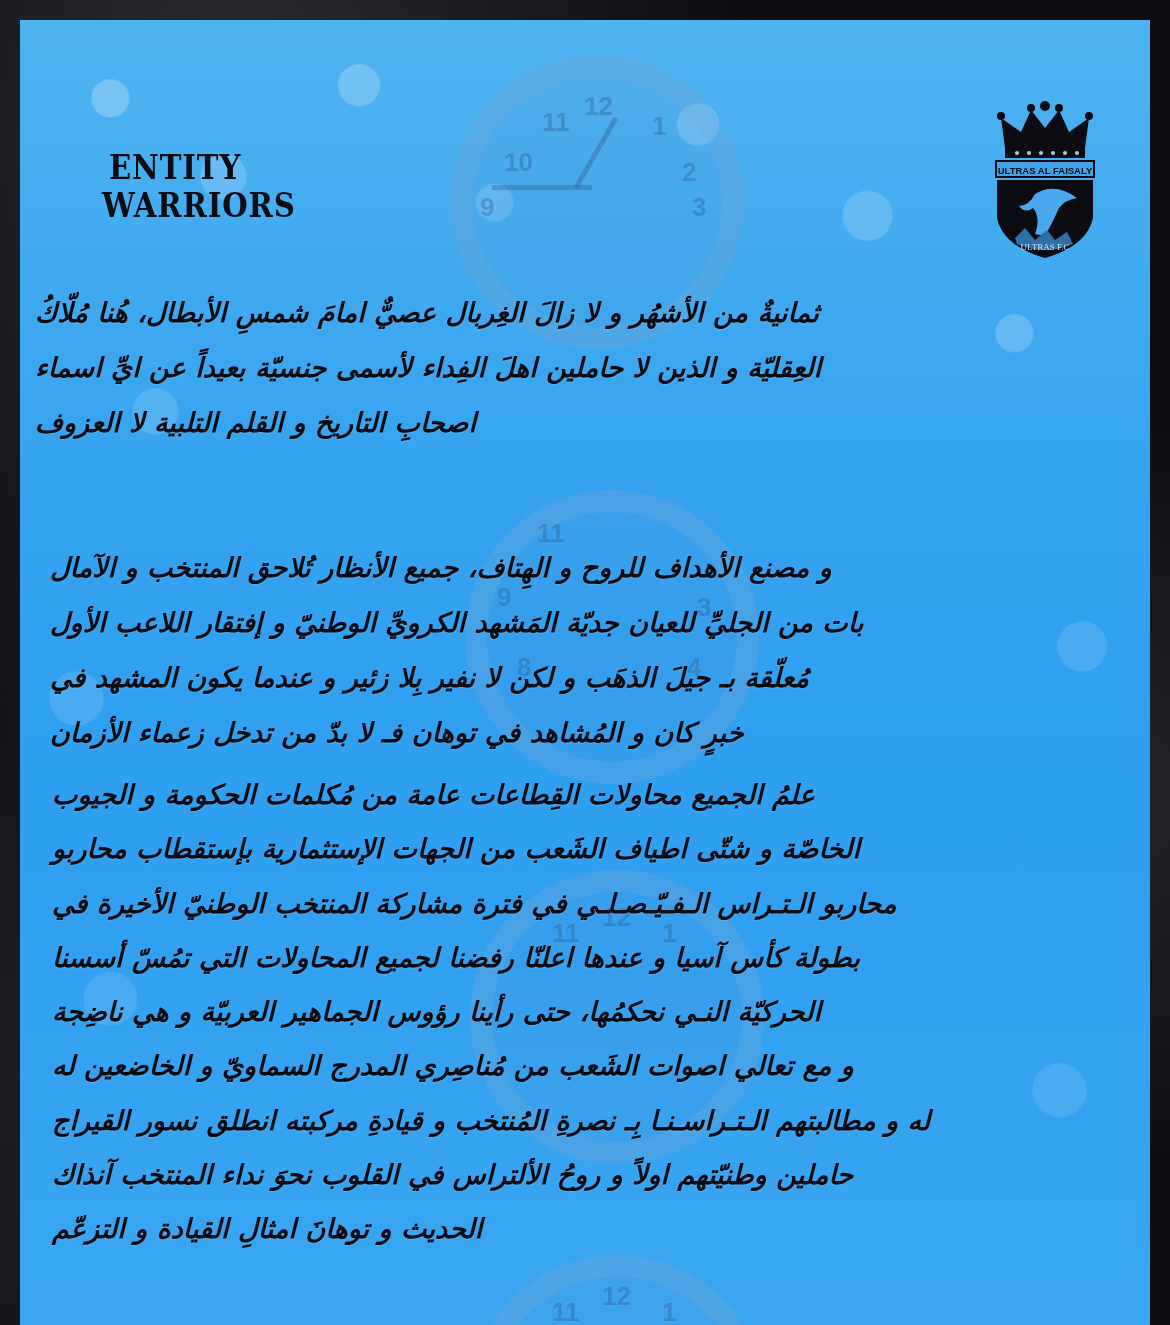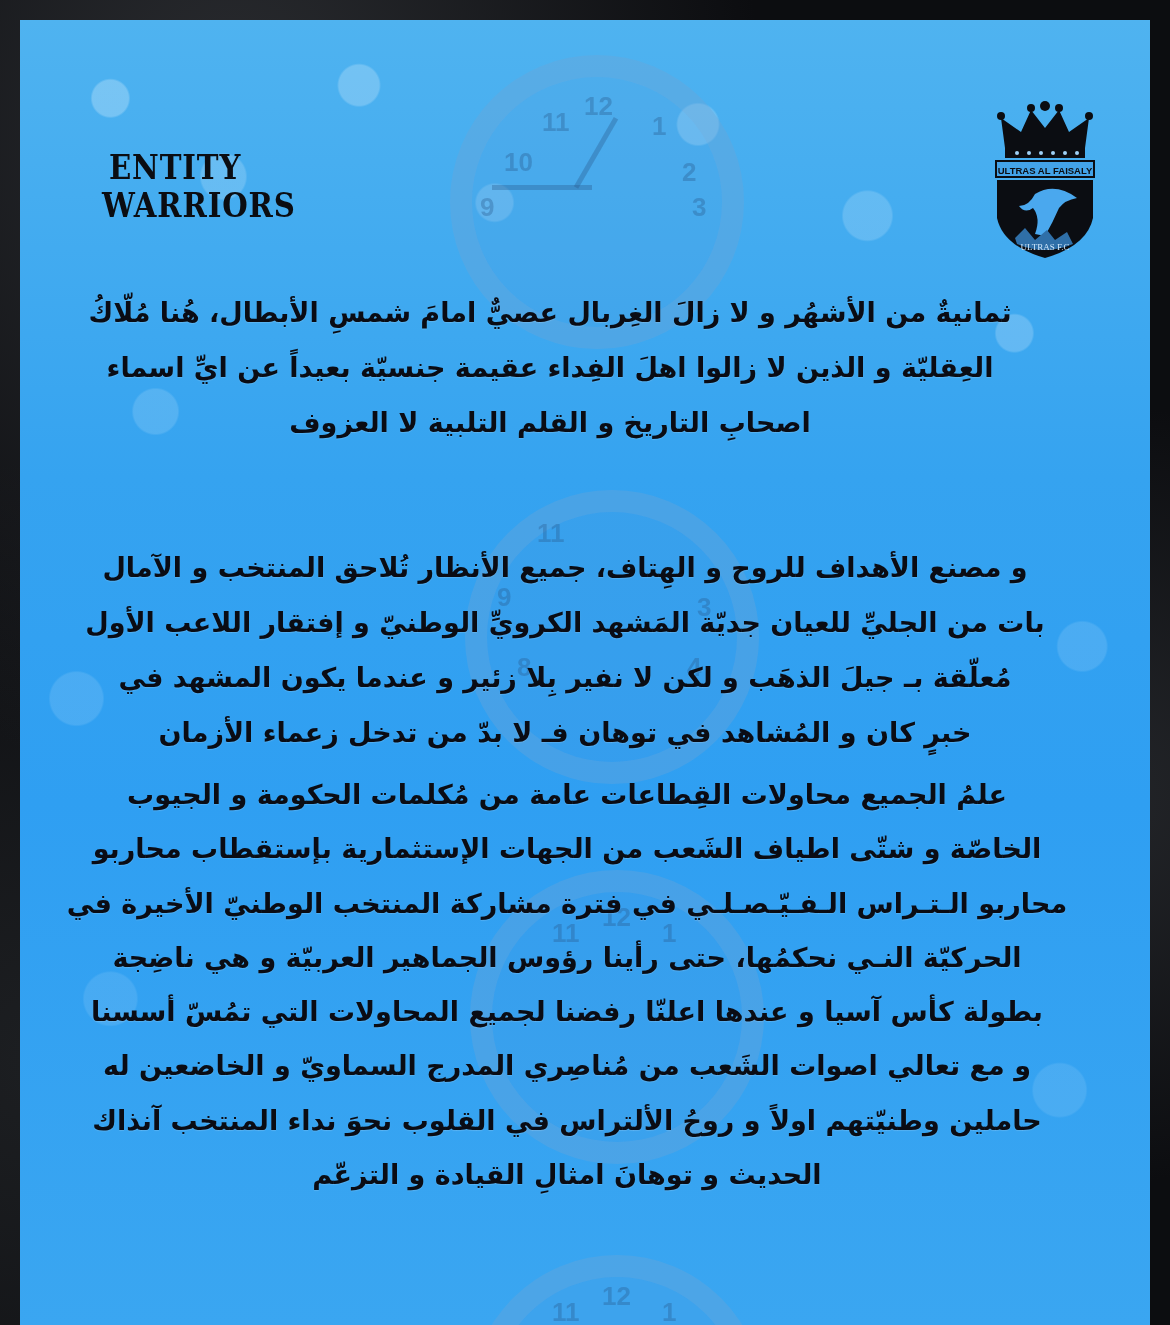--- a/index.html
+++ b/index.html
@@ -54,23 +54,23 @@
     position:absolute; left:0; top:60px; width:100px; height:18px;
     border:2px solid #0b0d12; background:rgba(60,140,220,.3);
     font-family:Liberation Sans, sans-serif; font-weight:bold; font-size:9.5px;
     color:#0b0d12; text-align:center; line-height:18px; box-sizing:border-box;
   }
   .crest-bottom {
     position:absolute; left:50%; transform:translateX(-50%); bottom:8px;
     font-family:"Liberation Serif", serif; font-size:9px; color:#cfe7fb; white-space:nowrap;
   }
   .body-text {
-    position:absolute; right:85px; width:1030px; direction:rtl; text-align:center;
+    position:absolute; right:85px; width:1030px; direction:rtl; text-align:left;
     color:#0a0c14; font-family:"DejaVu Sans", sans-serif; font-weight:bold;
-    font-size:27px; text-shadow:0 1px 1px rgba(255,255,255,.15);
+    font-size:27px; text-shadow:0 1px 1px rgba(255,255,255,.15);font-style:italic;
   }
   .line { height:55px; line-height:55px; white-space:nowrap; }
   .p1 { top:285px; right:85px; }
   .p2 { top:540px; right:70px; }
   .p3 { top:768px; right:68px; }
   .p3 .line { height:54.3px; line-height:54px; }
 </style>
 </head>
 <body>
 
@@ -133,34 +133,35 @@
     <svg width="100" height="82" viewBox="0 0 100 82" style="position:absolute;left:0;top:78px;">
       <path d="M2 2 L98 2 L98 40 Q92 68 50 80 Q8 68 2 40 Z" fill="#0b0d12"></path>
       <path d="M40 16 Q60 4 82 20 Q70 22 64 30 Q58 44 50 58 L40 56 Q46 40 38 30 Q30 36 24 28 Q34 28 40 16 Z" fill="#4aa8ee"></path>
       <path d="M20 60 L30 50 L40 62 L52 52 L60 62 L72 54 L78 66 Q50 78 22 66 Z" fill="#2f6fa8"></path>
     </svg>
     <div class="crest-bottom">ULTRAS F.C</div>
   </div>
 
   <div class="body-text p1" style="top:265px;">
     <div class="line">ثمانيةٌ من الأشهُر و لا زالَ الغِربال عصيٌّ امامَ شمسِ الأبطال، هُنا مُلّاكُ</div>
-    <div class="line">العِقليّة و الذين لا زالوا اهلَ الفِداء عقيمة جنسيّة بعيداً عن ايِّ اسماء</div>
+    <div class="line">العِقليّة و الذين لا حاملين اهلَ الفِداء لأسمى جنسيّة بعيداً عن ايِّ اسماء</div>
     <div class="line">اصحابِ التاريخ و القلم التلبية لا العزوف</div>
   </div>
 
   <div class="body-text p2" style="top:520px;">
     <div class="line">و مصنع الأهداف للروح و الهِتاف، جميع الأنظار تُلاحق المنتخب و الآمال</div>
     <div class="line">بات من الجليِّ للعيان جديّة المَشهد الكرويِّ الوطنيّ و إفتقار اللاعب الأول</div>
     <div class="line">مُعلّقة بـ جيلَ الذهَب و لكن لا نفير بِلا زئير و عندما يكون المشهد في</div>
     <div class="line">خبرٍ كان و المُشاهد في توهان فـ لا بدّ من تدخل زعماء الأزمان</div>
   </div>
 
   <div class="body-text p3" style="top:748px;">
     <div class="line">علمُ الجميع محاولات القِطاعات عامة من مُكلمات الحكومة و الجيوب</div>
     <div class="line">الخاصّة و شتّى اطياف الشَعب من الجهات الإستثمارية بإستقطاب محاربو</div>
     <div class="line">محاربو الـتـراس الـفـيّـصـلـي في فترة مشاركة المنتخب الوطنيّ الأخيرة في</div>
+    <div class="line">بطولة كأس آسيا و عندها اعلنّا رفضنا لجميع المحاولات التي تمُسّ أسسنا</div>
     <div class="line">الحركيّة النـي نحكمُها، حتى رأينا رؤوس الجماهير العربيّة و هي ناضِجة</div>
-    <div class="line">بطولة كأس آسيا و عندها اعلنّا رفضنا لجميع المحاولات التي تمُسّ أسسنا</div>
     <div class="line">و مع تعالي اصوات الشَعب من مُناصِري المدرج السماويّ و الخاضعين له</div>
+    <div class="line">له و مطالبتهم الـتـراسـنـا بِـ نصرةِ المُنتخب و قيادةِ مركبته انطلق نسور القيراج</div>
     <div class="line">حاملين وطنيّتهم اولاً و روحُ الألتراس في القلوب نحوَ نداء المنتخب آنذاك</div>
     <div class="line">الحديث و توهانَ امثالِ القيادة و التزعّم</div>
   </div>
 </div>
 
 </body></html>

